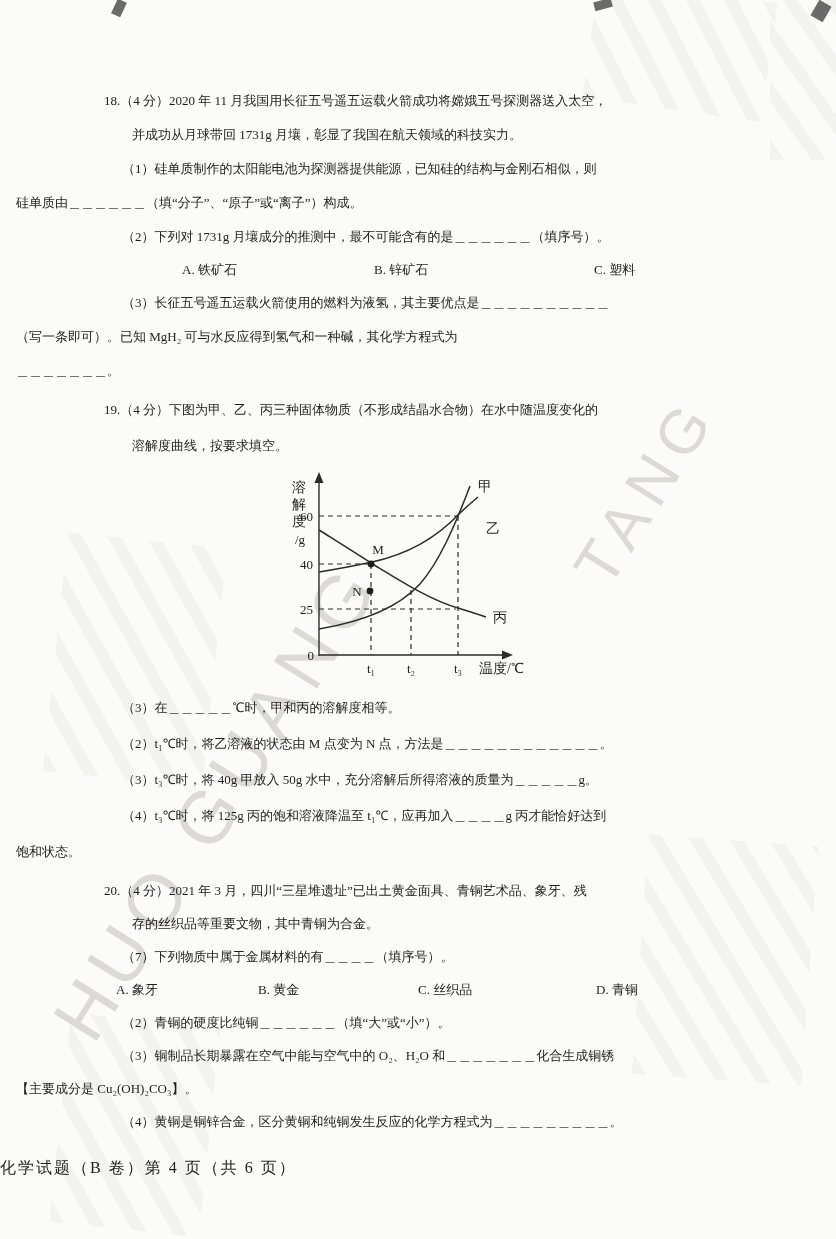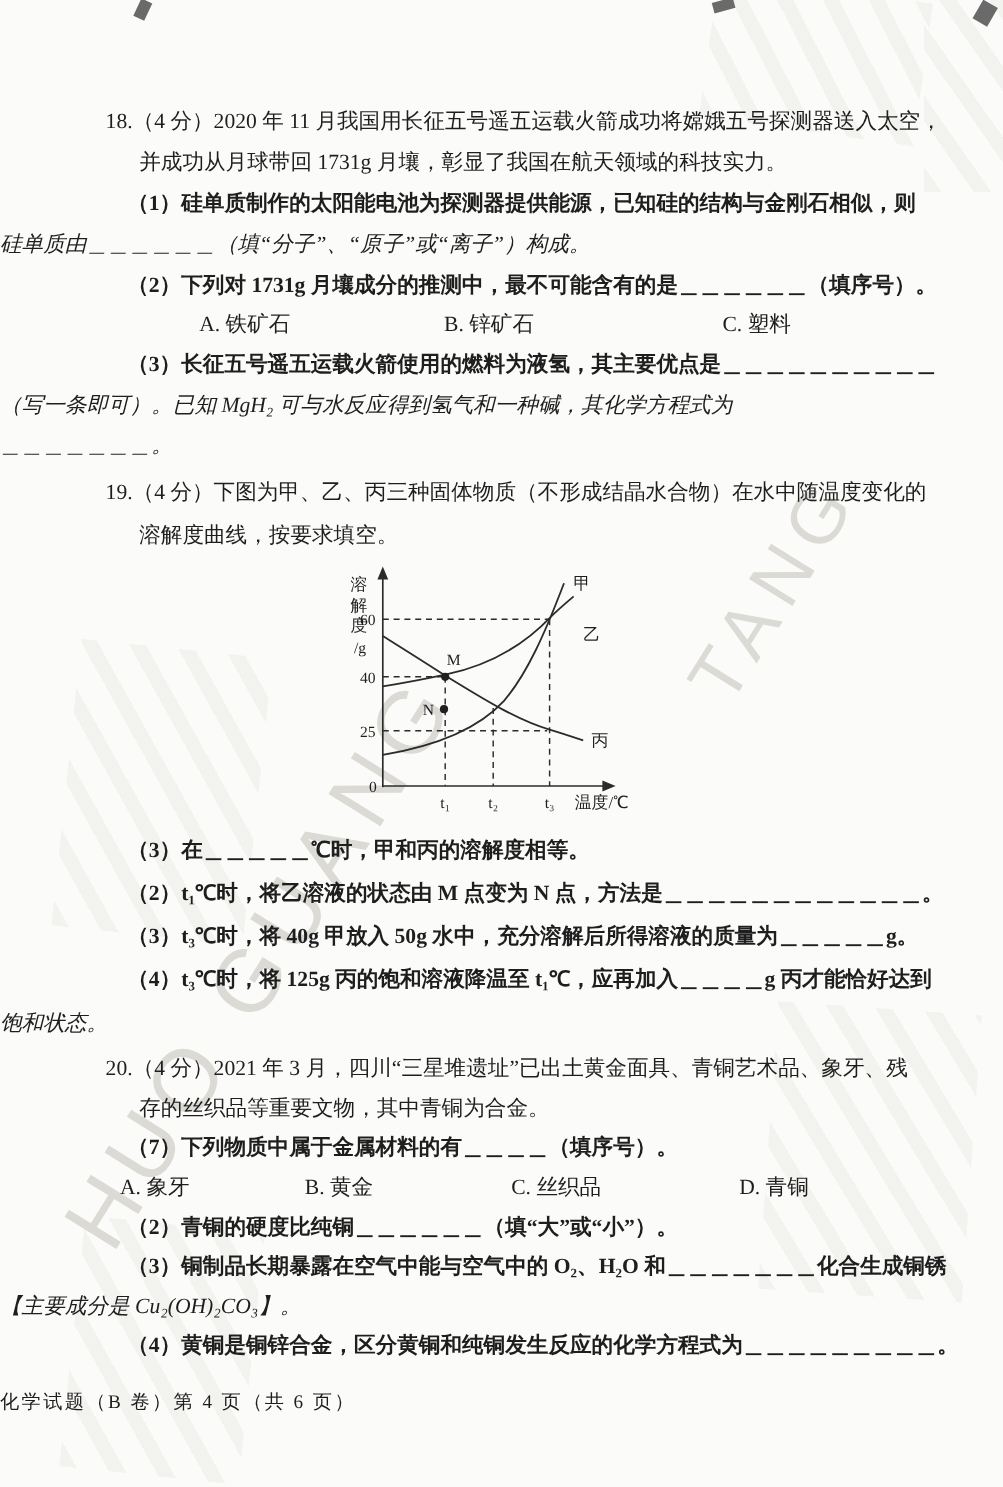--- a/index.html
+++ b/index.html
@@ -5,28 +5,28 @@
   html,body{margin:0;padding:0;}
   body{
     width:836px;height:1239px;
     background:#fbfbf9;
     font-family:"Liberation Serif", serif;
     color:#1e1e1e;
     position:relative;
     overflow:hidden;
   }
   .page{position:absolute;inset:0;padding-top:84px;box-sizing:border-box;}
-  .ln{font-size:18px;line-height:34px;white-space:nowrap;}
+  .ln{font-size:13px;line-height:34px;white-space:nowrap;margin-left:16px;}
   .q19 .ln, .q19s .ln{line-height:36px;}
   .q20 .ln{line-height:33px;}
   .ind-num{padding-left:88px;}
   .ind-cont{padding-left:116px;}
-  .ind-sub{padding-left:106px;font-weight:bold;}
-  .ind-subcont{font-style:italic;}
-  .opt-row{display:flex;padding-left:166px;line-height:32px;gap:12px;}
+  .ind-sub{padding-left:106px;}
+  .ind-subcont{}
+  .opt-row{display:flex;padding-left:166px;line-height:32px;}
   .opt-row.q20r{padding-left:100px;}
   .opt{display:inline-block;}
   .opt-a18{width:192px;} .opt-b18{width:220px;}
   .opt-a20{width:142px;} .opt-b20{width:160px;} .opt-c20{width:178px;}
   .chart-wrap{margin:6px 0 2px 266px;width:334px;height:218px;}
   svg{overflow:visible;}
   .axis{stroke:#2b2b2b;stroke-width:1.4;fill:none;}
   .dash{stroke:#2b2b2b;stroke-width:1.2;fill:none;stroke-dasharray:5 4;}
   .curve{stroke:#2b2b2b;stroke-width:1.5;fill:none;}
   .ctext{font-size:13px;fill:#1e1e1e;font-family:"Liberation Serif",serif;}

